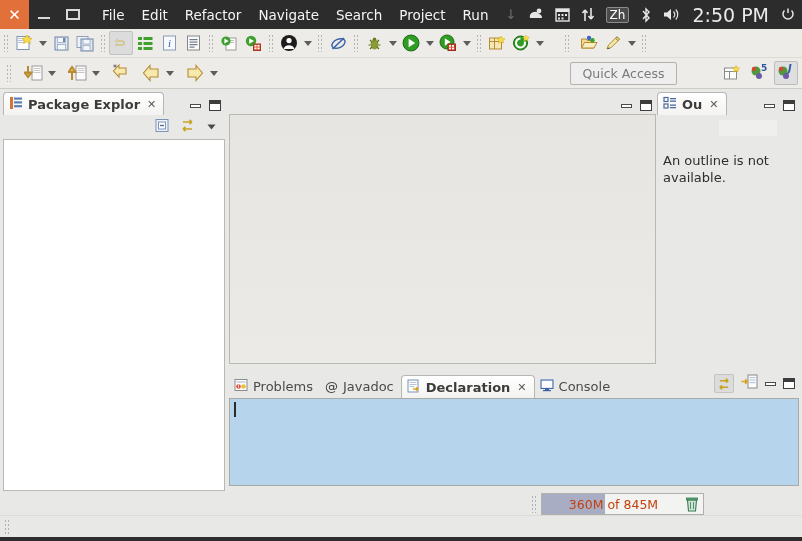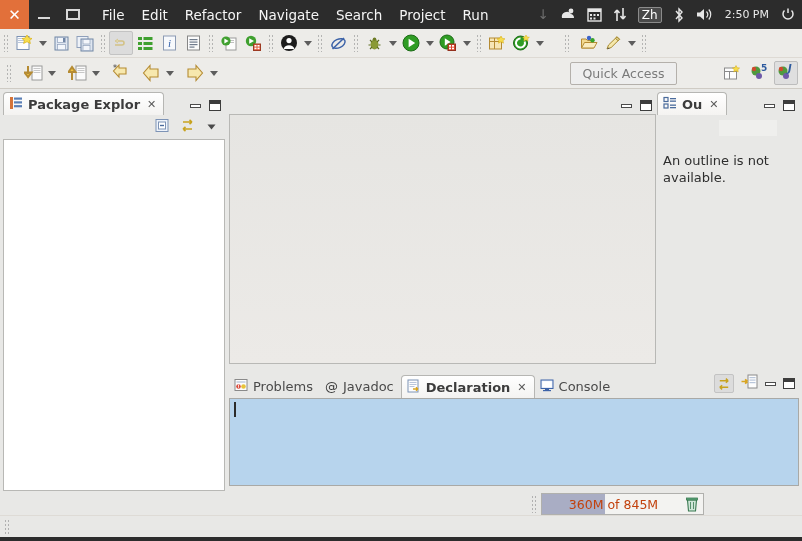--- a/index.html
+++ b/index.html
@@ -25,21 +25,21 @@
     justify-content: center; font-size: 13px; color: #d9d9d9;
   }
   .wbtn.close { background: #e2703a; color: #ffffff; font-weight: bold; font-size: 15px; }
   .wbtn .dash { display:block; width: 12px; height: 2px; background: #d9d9d9; margin-top: 7px;}
   .wbtn .sq { display:block; width: 14px; height: 11px; border: 2px solid #d9d9d9; }
   .menu { display: flex; align-items: center; margin-left: 14px; gap: 15px; }
   .menu .mi { color: #f5f5f5; font-size: 13.5px; padding: 2px 1px; }
   .tray { position: absolute; right: 6px; top: 0; height: 29px;
           display: flex; align-items: center; gap: 11px; color: #eaeaea; }
   .tray .ic { font-size: 13.5px; line-height: 1; display:flex; align-items:center; }
-  .tray .clock { font-size: 11px; }
+  .tray .clock { font-size: 19px; }
   .tray .zh { border: 1px solid #8b8b8b; background: #4a4a4a; color: #fff;
               font-size: 12px; padding: 0px 3px; border-radius: 2px; }
 
   
   .coolbar {
     position: absolute; left: 0; top: 29px; width: 802px; height: 29px;
     background: #edece9; border-bottom: 1px solid #dedad4;
     display: flex; align-items: center;
   }
   .coolbar2 {

